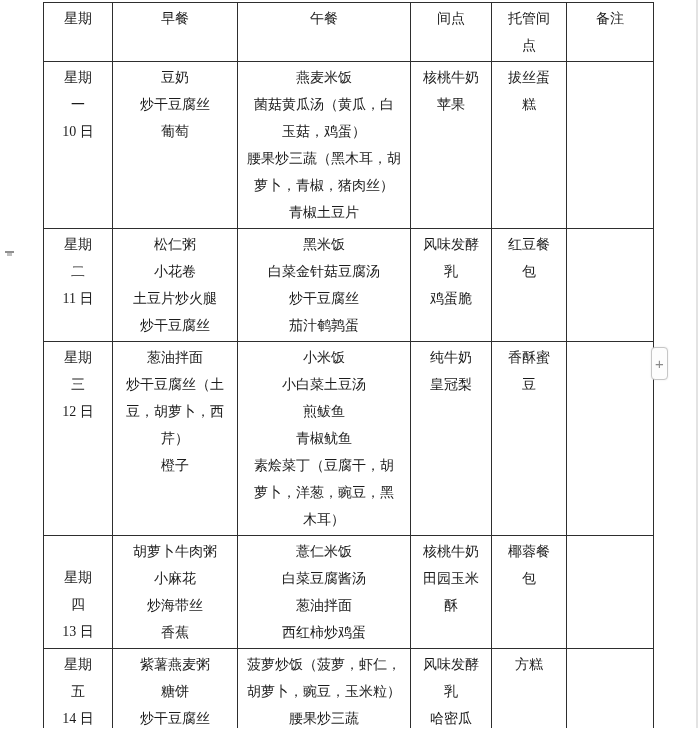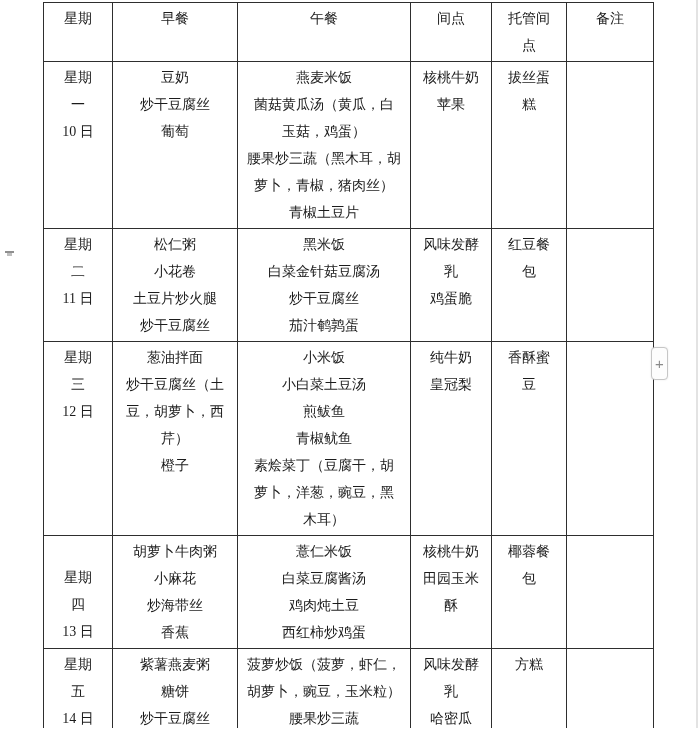--- a/index.html
+++ b/index.html
@@ -143,21 +143,21 @@
       <tr>
         <td class="day-bottom">星期
 四
 13 日</td>
         <td>胡萝卜牛肉粥
 小麻花
 炒海带丝
 香蕉</td>
         <td>薏仁米饭
 白菜豆腐酱汤
-鸡肉炖土豆
+葱油拌面
 西红柿炒鸡蛋</td>
         <td>核桃牛奶
 田园玉米
 酥</td>
         <td>椰蓉餐
 包</td>
         <td></td>
       </tr>
       <tr>
         <td>星期

